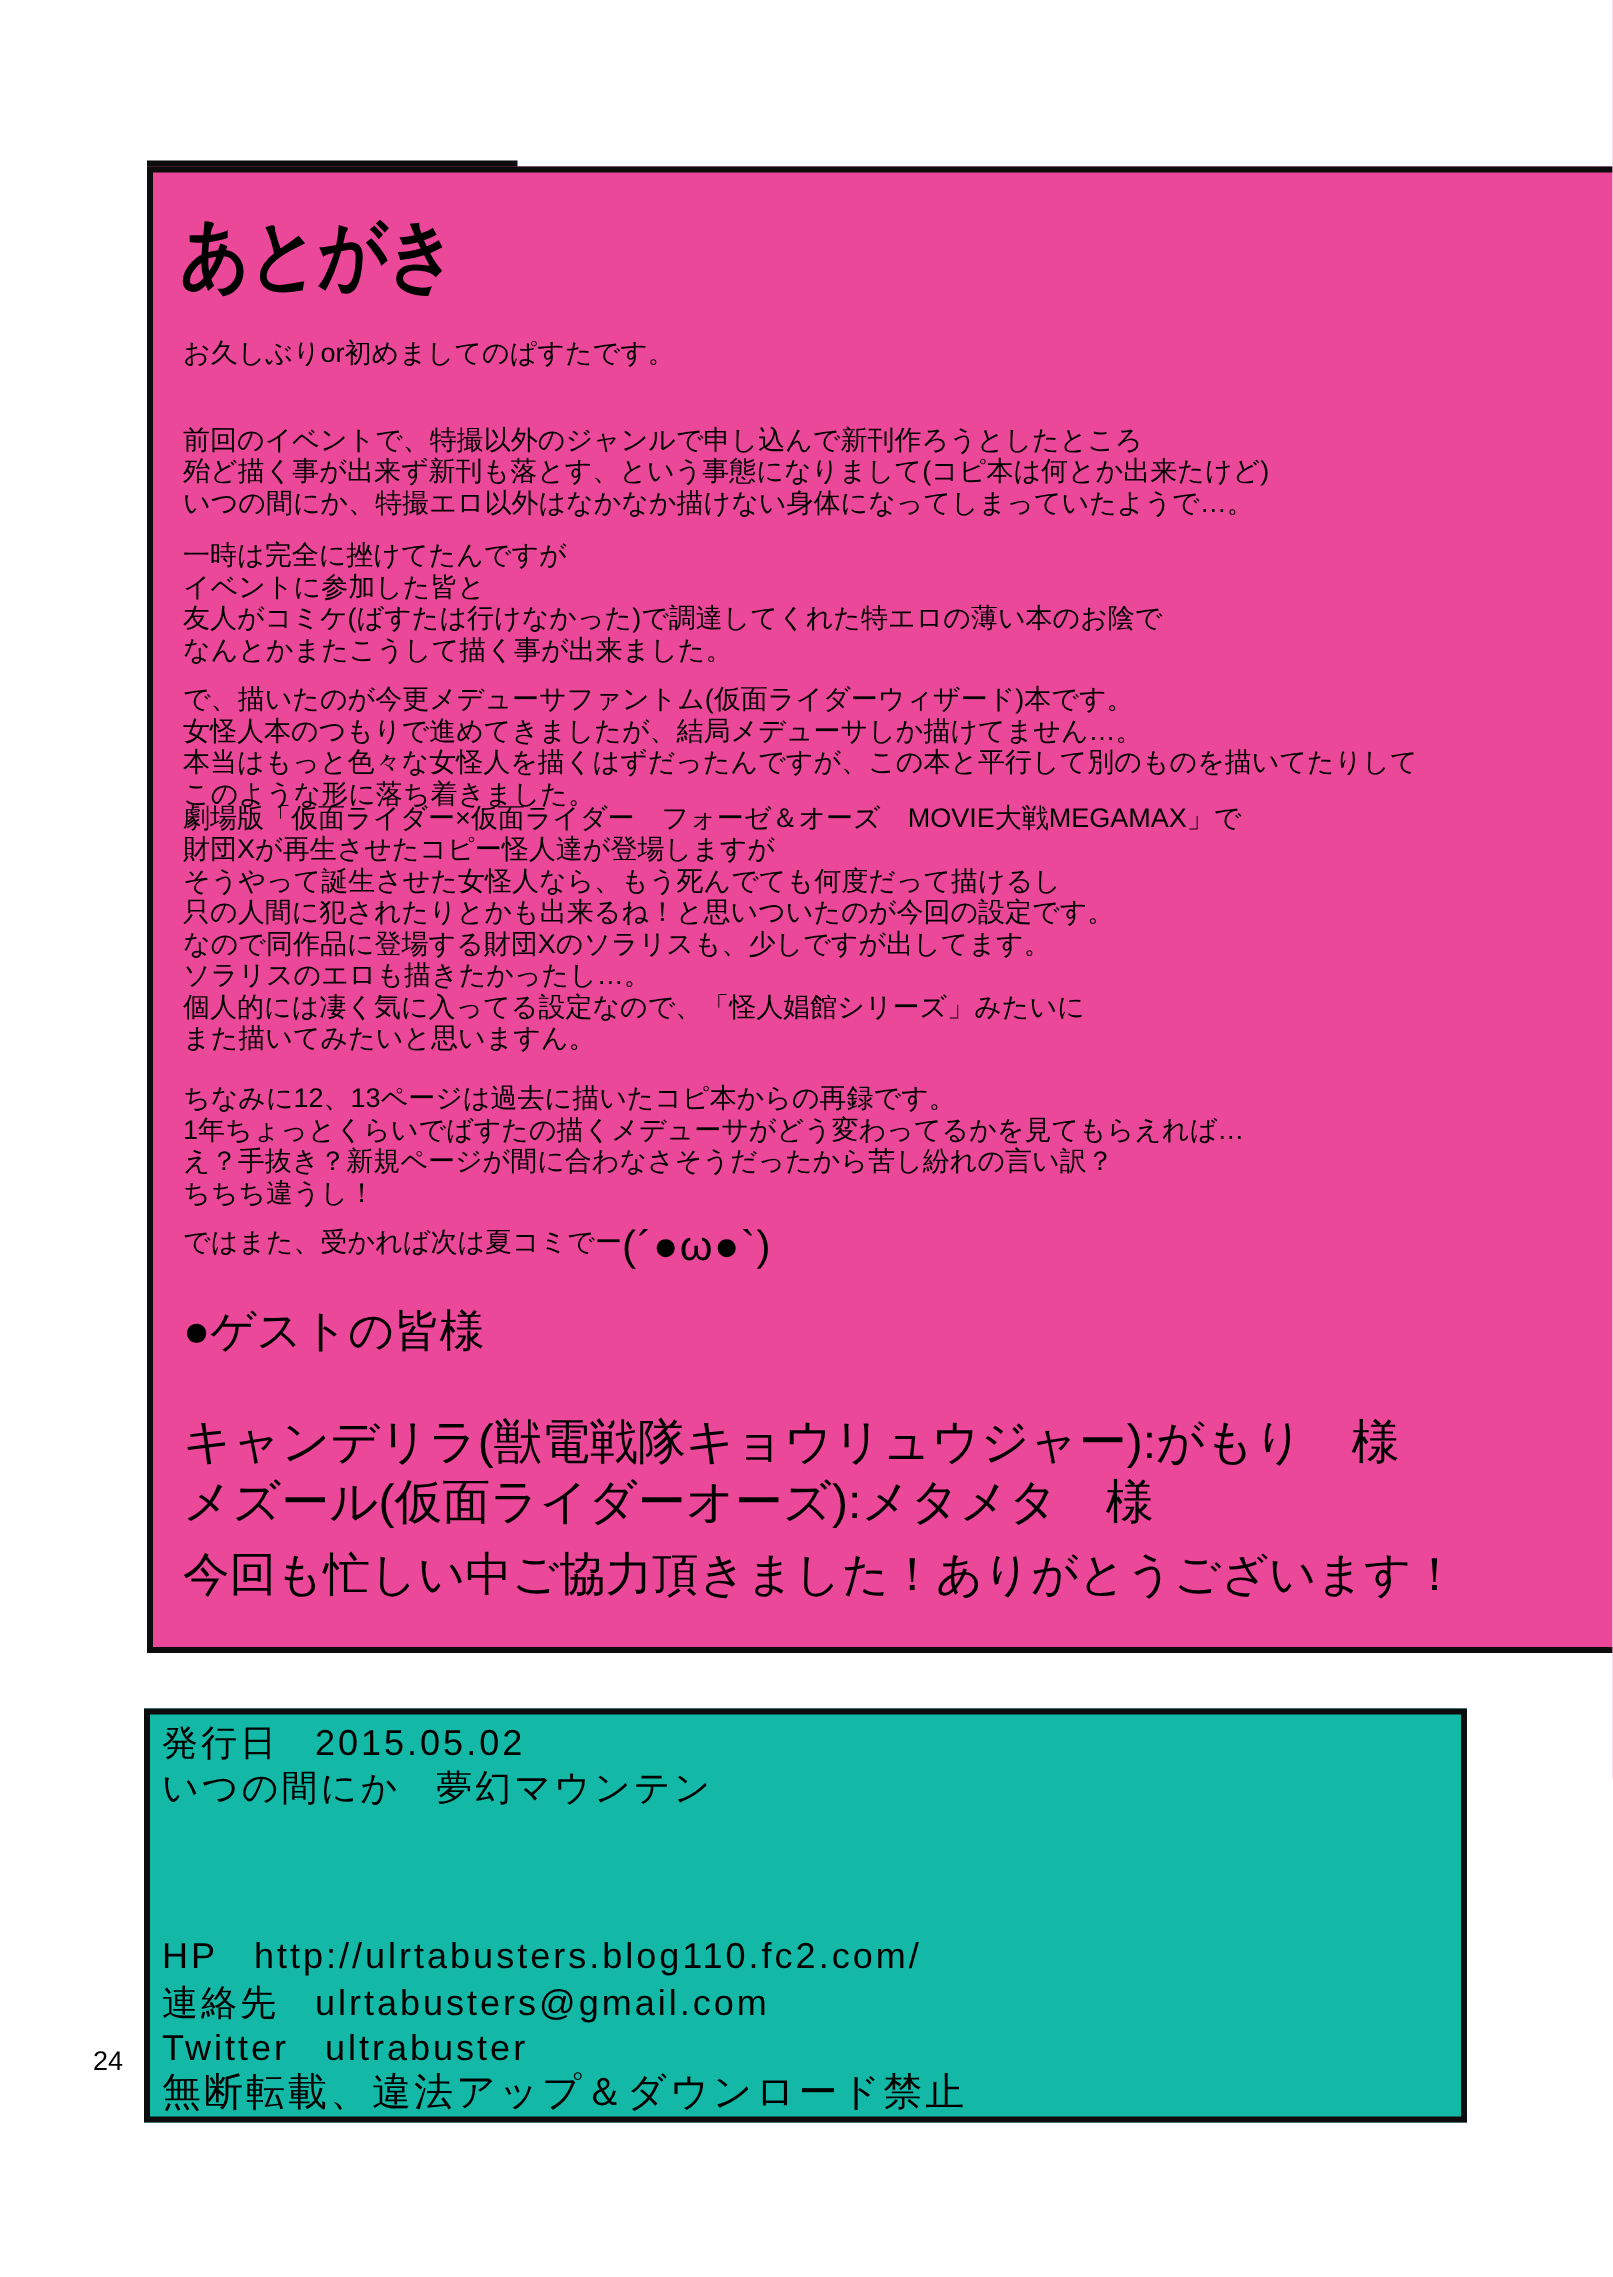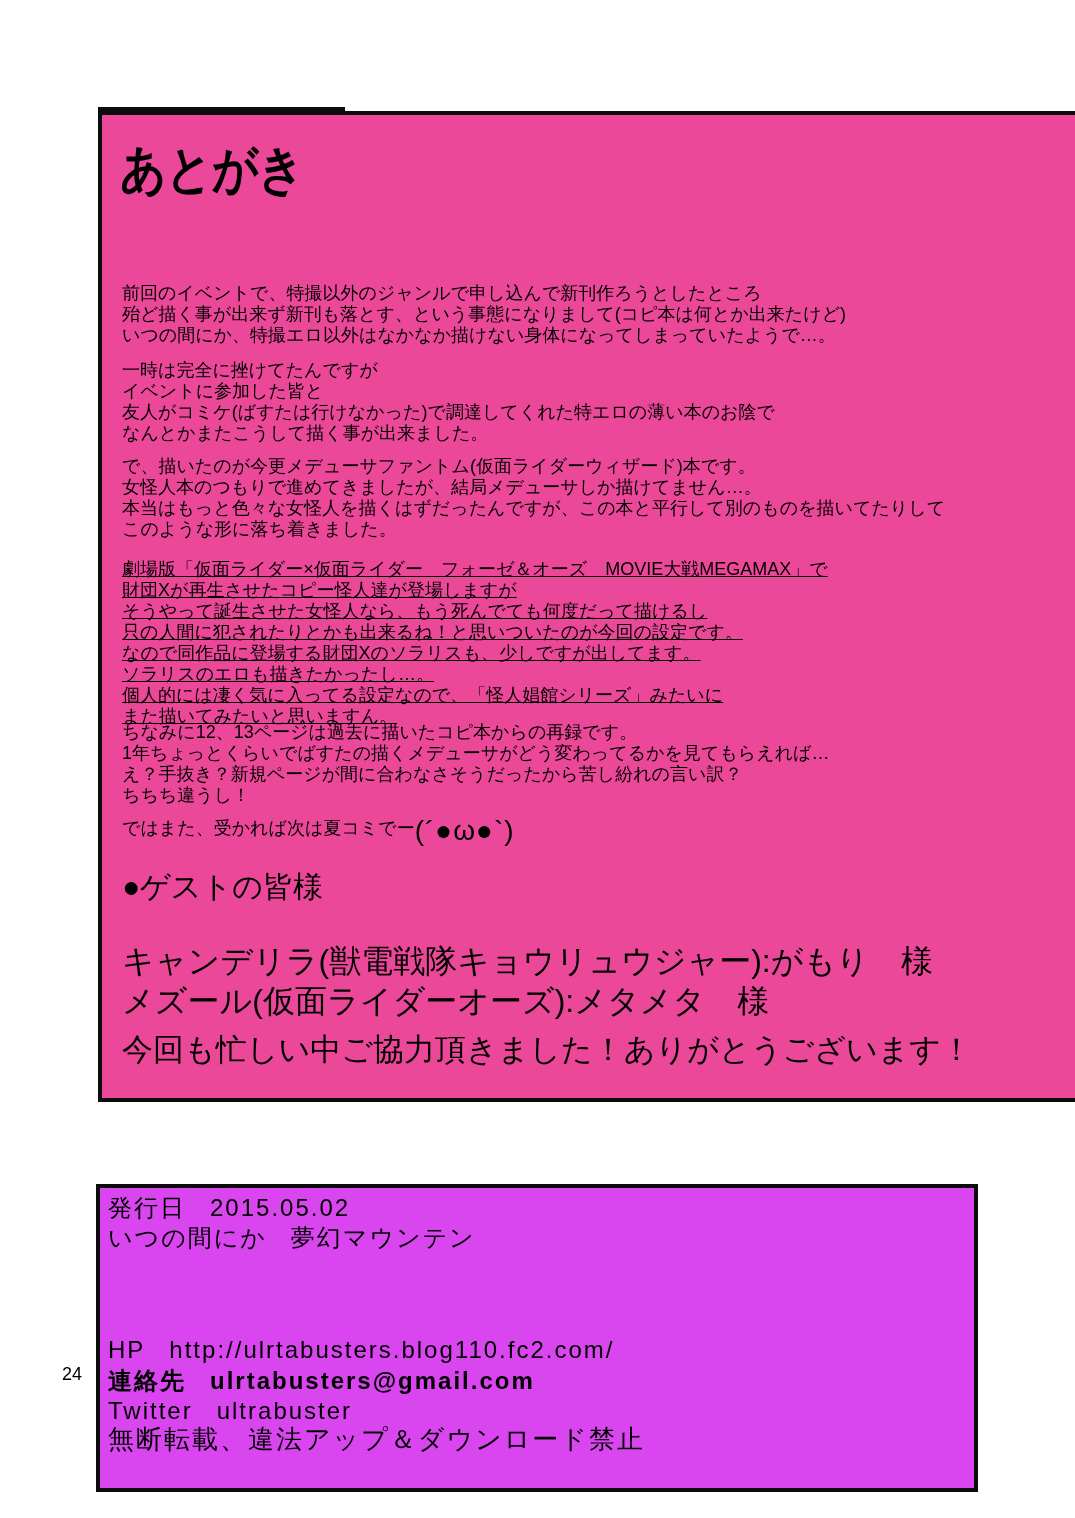--- a/index.html
+++ b/index.html
@@ -44,21 +44,21 @@
     font-size: 18px;
     line-height: 21px;
     white-space: pre-line;
     letter-spacing: 0px;
     width: 840px;
   }
   .p-greeting { top: 110px; }
   .p-1 { top: 168px; }
   .p-2 { top: 245px; }
   .p-3 { top: 341px; }
-  .p-4 { top: 444px; text-decoration: underline; }
+  .p-4 { top: 420px; }
   .p-5 { top: 607px; }
   .closing-line {
     position: absolute;
     left: 20px; top: 698px;
     font-size: 18px;
     line-height: 30px;
     white-space: nowrap;
   }
   .closing-emoticon {
     font-size: 28px;
@@ -81,59 +81,60 @@
   }
   .thanks-line {
     position: absolute;
     left: 20px; top: 914px;
     font-size: 31px;
     white-space: nowrap;
   }
   
   .colophon-box {
     position: absolute;
-    left: 96px; top: 1184px;
-    width: 882px; height: 308px;
+    left: 96px; top: 1139px;
+    width: 882px; height: 276px;
     border: 4px solid #0c0c0c;
     box-sizing: border-box;
-    background: #d946ef;
+    background: #14b8a6;
   }
   .colophon-row {
     position: absolute;
     left: 8px;
     font-size: 24px;
     line-height: 28px;
     letter-spacing: 2px;
     white-space: nowrap;
   }
   .c-0 { top: 6px; }
   .c-1 { top: 36px; }
   .c-2 { top: 66px; }
   .c-3 { top: 148px; }
-  .c-4 { top: 179px; font-weight: bold; }
+  .c-4 { top: 179px; }
   .c-5 { top: 209px; }
   .c-notice { top: 237px; font-size: 26px; }
   .colophon-label { display: inline-block; margin-right: 24px; }
   .page-number {
     position: absolute;
     left: 62px; top: 1364px;
     font-size: 18px;
     letter-spacing: 0;
   }
 </style>
 </head>
 <body>
 
 <div class="page">
 
   <div class="border-artifact"></div>
 
   <div class="afterword-box">
     <div class="afterword-title">あとがき</div>
 
+    <div class="para p-greeting">お久しぶりor初めましてのぱすたです。</div>
     <div class="para p-1">前回のイベントで、特撮以外のジャンルで申し込んで新刊作ろうとしたところ
 殆ど描く事が出来ず新刊も落とす、という事態になりまして(コピ本は何とか出来たけど)
 いつの間にか、特撮エロ以外はなかなか描けない身体になってしまっていたようで…。</div>
     <div class="para p-2">一時は完全に挫けてたんですが
 イベントに参加した皆と
 友人がコミケ(ばすたは行けなかった)で調達してくれた特エロの薄い本のお陰で
 なんとかまたこうして描く事が出来ました。</div>
     <div class="para p-3">で、描いたのが今更メデューサファントム(仮面ライダーウィザード)本です。
 女怪人本のつもりで進めてきましたが、結局メデューサしか描けてません…。
 本当はもっと色々な女怪人を描くはずだったんですが、この本と平行して別のものを描いてたりして

